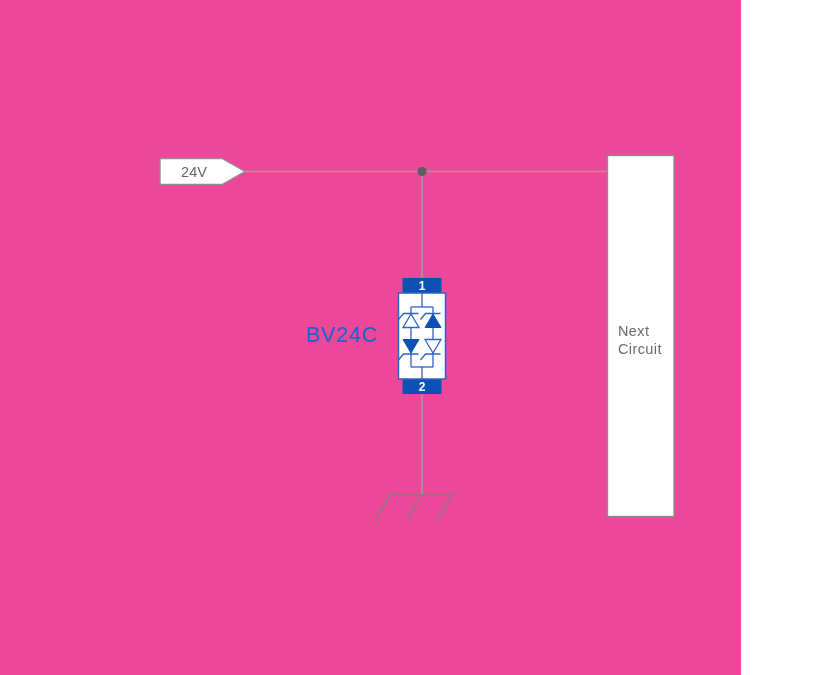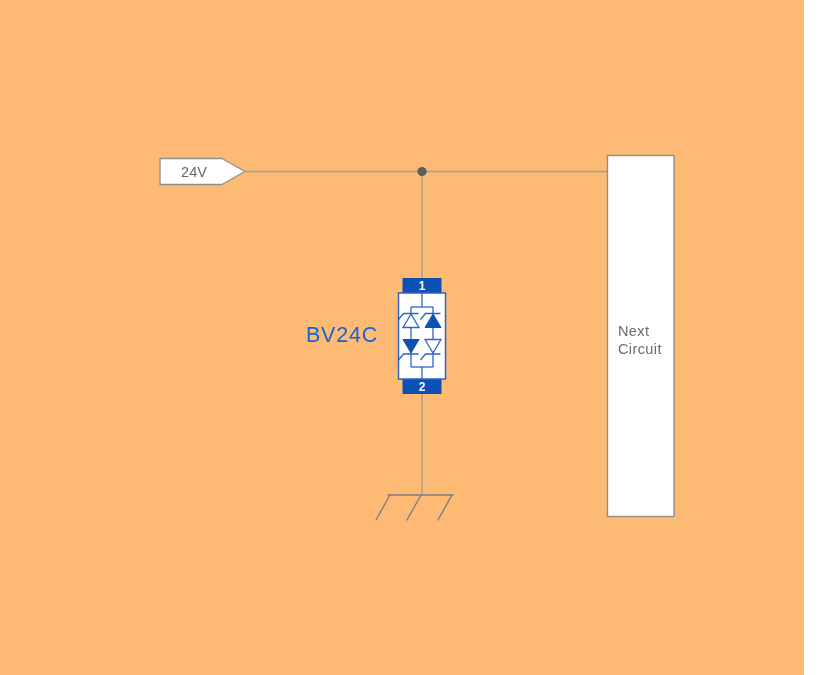--- a/index.html
+++ b/index.html
@@ -3,23 +3,23 @@
 <meta charset="utf-8">
 <style>
   html, body {
     margin: 0;
     padding: 0;
     background: #ffffff;
     font-family: "Liberation Sans", "DejaVu Sans", sans-serif;
   }
   .stage {
     position: relative;
-    width: 804px;
+    width: 741px;
     height: 675px;
-    background: #fdba74;
+    background: #ec4899;
     overflow: hidden;
   }
   svg { display: block; }
 
   
   .wire      { stroke: #9e9e9e; stroke-width: 1.4; fill: none; }
   .outline   { stroke: #8f8f8f; stroke-width: 1.4; fill: #ffffff; }
   .gnd       { stroke: #7e7e7e; stroke-width: 1.4; fill: none; stroke-linecap: round; }
   .junction  { fill: #5e5e5e; stroke: none; }
 

